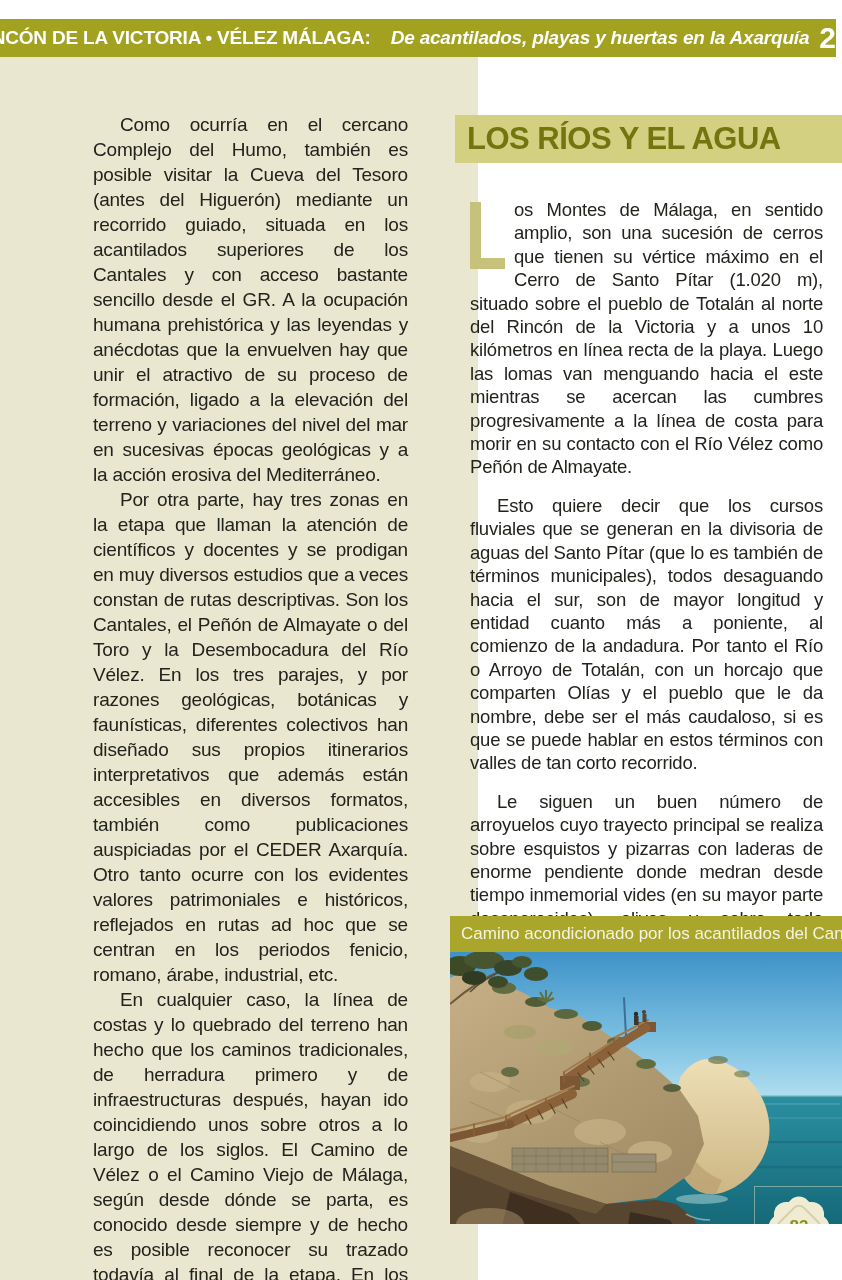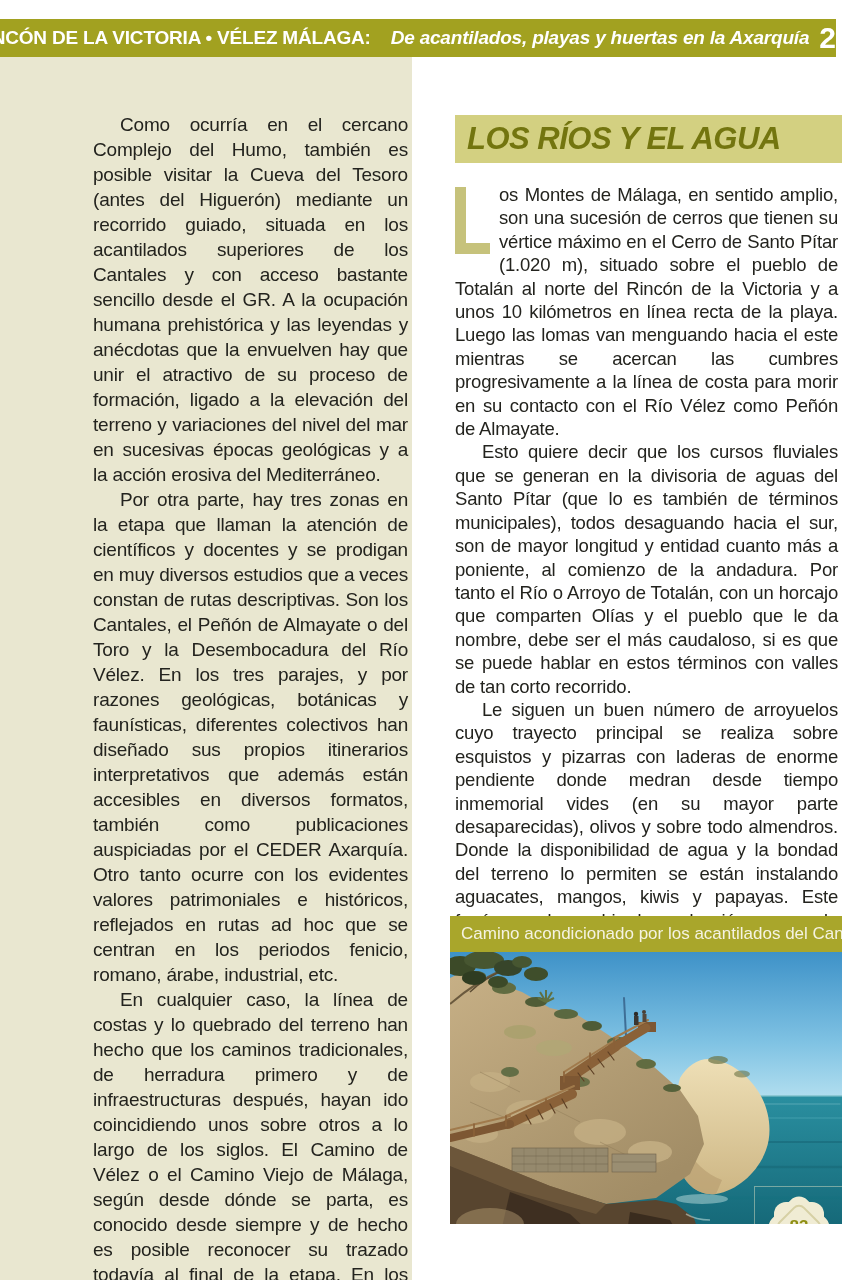--- a/index.html
+++ b/index.html
@@ -7,30 +7,30 @@
   .page{position:absolute;inset:0;}
 
   
   .topbar{position:absolute;left:0;top:19px;width:836px;height:38px;background:#a2a120;display:flex;align-items:center;justify-content:flex-end;}
   .topbar-title{color:#ffffff;font-size:19px;font-weight:bold;letter-spacing:-0.2px;white-space:nowrap;}
   .topbar-title .it{font-style:italic;margin-left:20px;}
   .topbar-sep{width:2px;align-self:stretch;background:#ffffff;margin-left:10px;}
   .topbar-num{width:50px;text-align:center;color:#ffffff;font-size:30px;font-weight:bold;line-height:38px;}
 
   
-  .left-panel{position:absolute;left:0;top:57px;width:412px;height:1223px;background:#e9e7d0;}
+  .left-panel{position:absolute;left:0;top:57px;width:478px;height:1223px;background:#e9e7d0;}
   .left-text{position:absolute;left:93px;top:55px;width:315px;font-size:19px;line-height:25px;text-align:justify;color:#23231e;letter-spacing:-0.2px;}
   .left-text p{margin:0;text-indent:27px;}
 
   
   .section-title-bar{position:absolute;left:455px;top:115px;width:387px;height:48px;background:#d3d081;}
-  .section-title-bar span{display:block;padding-left:12px;line-height:48px;font-size:31px;font-weight:bold;font-style:italic;color:#73750f;letter-spacing:-0.5px;}
+  .section-title-bar span{display:block;padding-left:12px;line-height:48px;font-size:31px;font-weight:bold;color:#73750f;letter-spacing:-0.5px;}
 
   .right-text{position:absolute;left:455px;top:183px;width:383px;font-size:18.5px;line-height:23.4px;text-align:justify;color:#23231e;letter-spacing:-0.2px;}
-  .right-text p{margin:0;text-indent:27px;}
+  .right-text p{margin:15px;text-indent:27px;}
   .right-text p.first{text-indent:0;}
   .dropcap{float:left;width:24px;height:56px;border-left:11px solid #c6c27b;border-bottom:11px solid #c6c27b;margin:4px 9px 0 0;}
 
   
   .caption-bar{position:absolute;left:450px;top:916px;width:392px;height:36px;background:#a9a62b;color:#f5f3e2;font-size:17px;line-height:36px;padding-left:11px;box-sizing:border-box;white-space:nowrap;overflow:hidden;}
   .photo{position:absolute;left:450px;top:952px;width:392px;height:272px;overflow:hidden;text-align:center;}
   .photo svg{display:block;}
 
   
   .ornament-box{position:absolute;left:304px;top:234px;width:90px;height:86px;border:1px solid rgba(235,232,200,0.45);}

